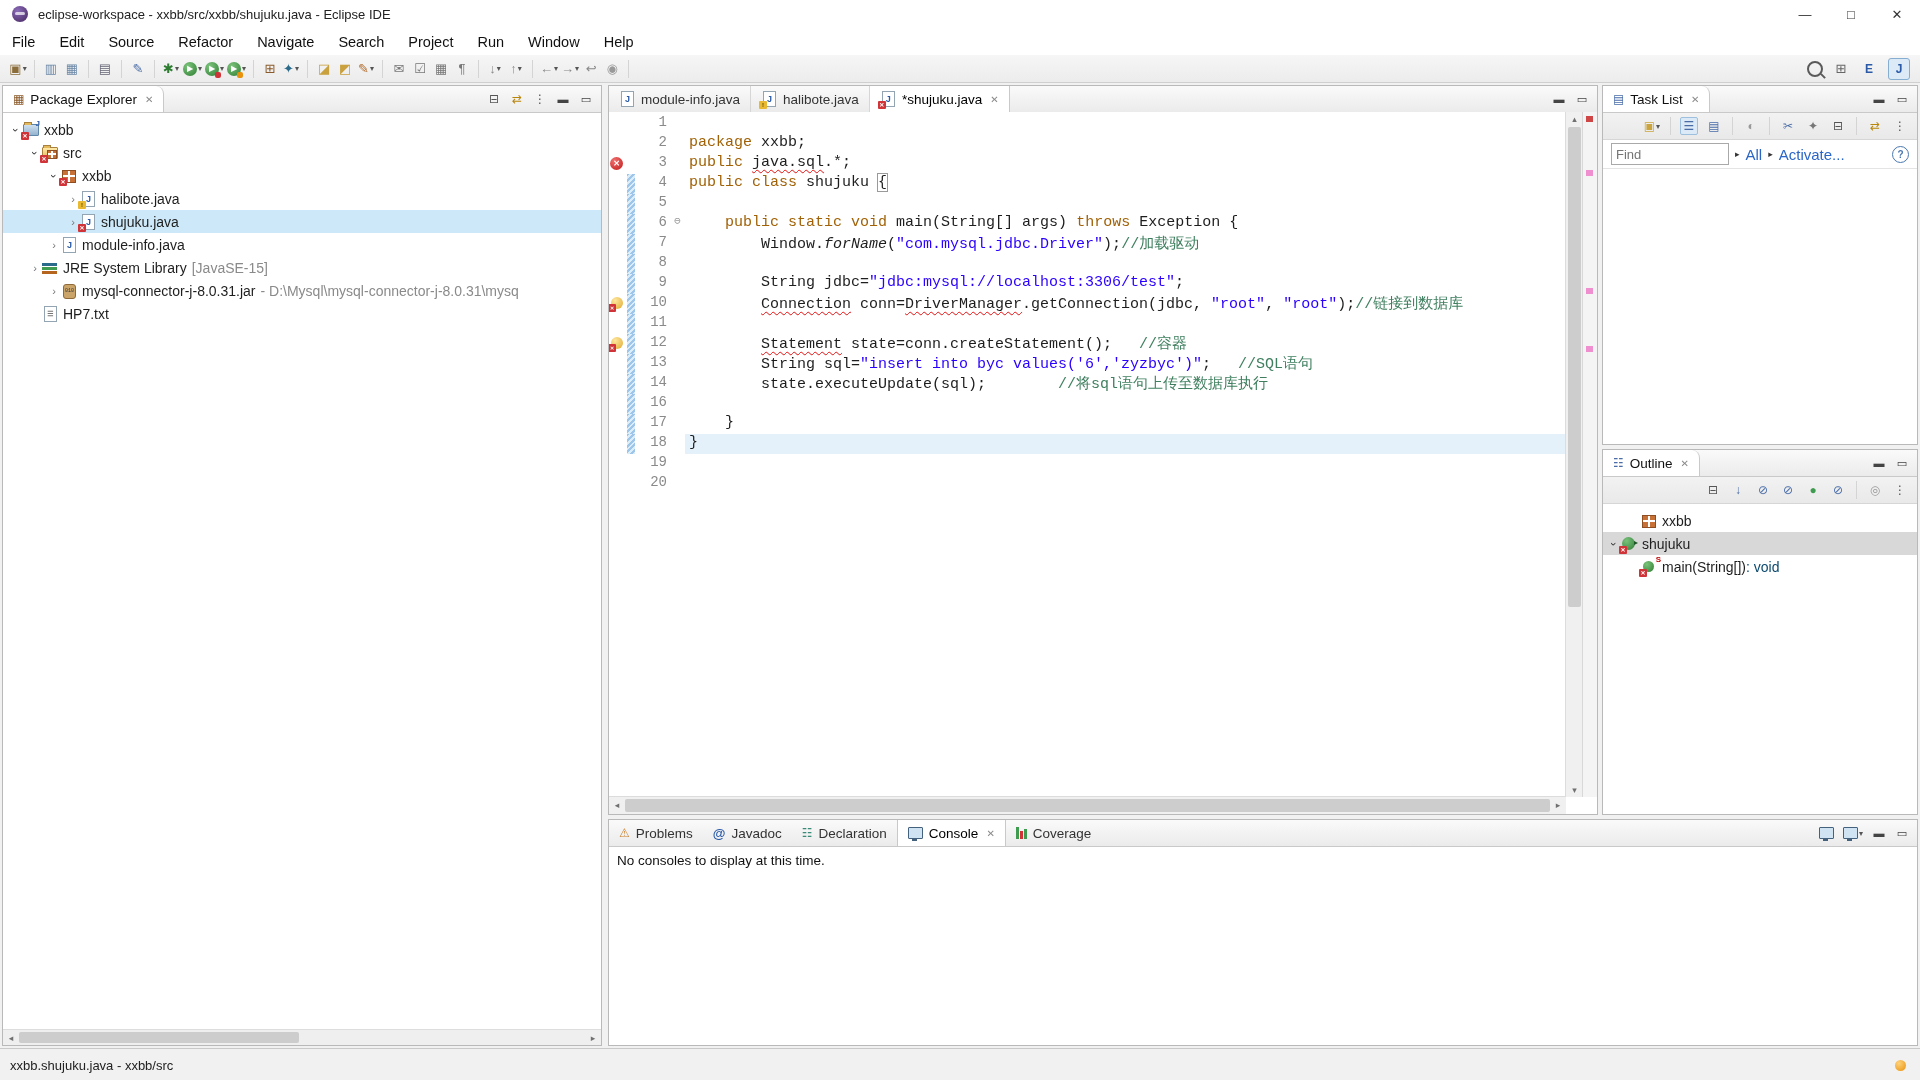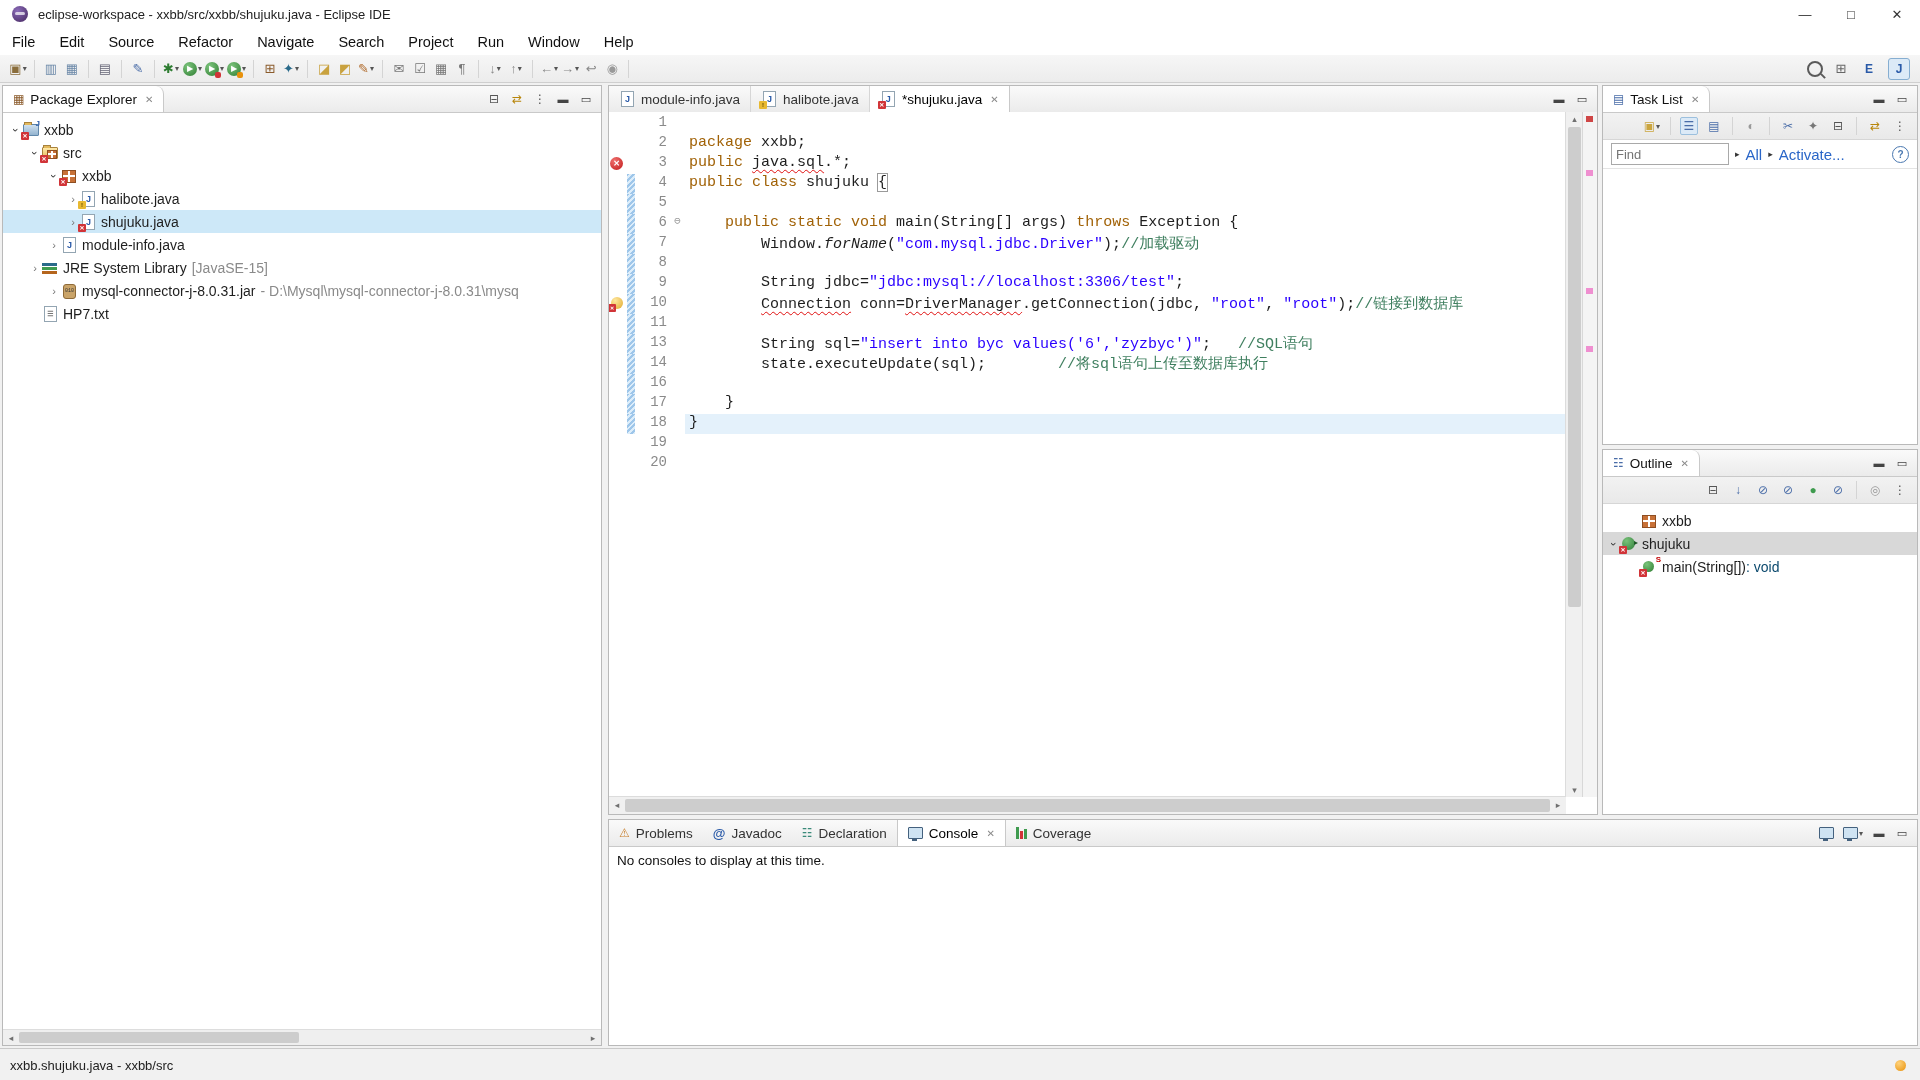--- a/index.html
+++ b/index.html
@@ -494,20 +494,29 @@
             <span class="code"><span class="tk-p">        </span><span class="tk-e">Connection</span><span class="tk-p"> conn=</span><span class="tk-e">DriverManager</span><span class="tk-p">.getConnection(jdbc, </span><span class="tk-s">"root"</span><span class="tk-p">, </span><span class="tk-s">"root"</span><span class="tk-p">);</span><span class="tk-c">//链接到数据库</span></span>
           </div>
           <div class="cl">
             <span class="ann"></span>
             <span class="hatch on"></span>
             <span class="num">11</span>
             <span class="fold"></span>
             <span class="code"></span>
           </div>
           <div class="cl">
+            <span class="ann">
+              <span class="an-bulb"></span>
+            </span>
+            <span class="hatch on"></span>
+            <span class="num">12</span>
+            <span class="fold"></span>
+            <span class="code"><span class="tk-p">        </span><span class="tk-e">Statement</span><span class="tk-p"> state=conn.createStatement();   </span><span class="tk-c">//容器</span></span>
+          </div>
+          <div class="cl">
             <span class="ann"></span>
             <span class="hatch on"></span>
             <span class="num">13</span>
             <span class="fold"></span>
             <span class="code"><span class="tk-p">        String sql=</span><span class="tk-s">"insert into byc values('6','zyzbyc')"</span><span class="tk-p">;   </span><span class="tk-c">//SQL语句</span></span>
           </div>
           <div class="cl">
             <span class="ann"></span>
             <span class="hatch on"></span>
             <span class="num">14</span>

